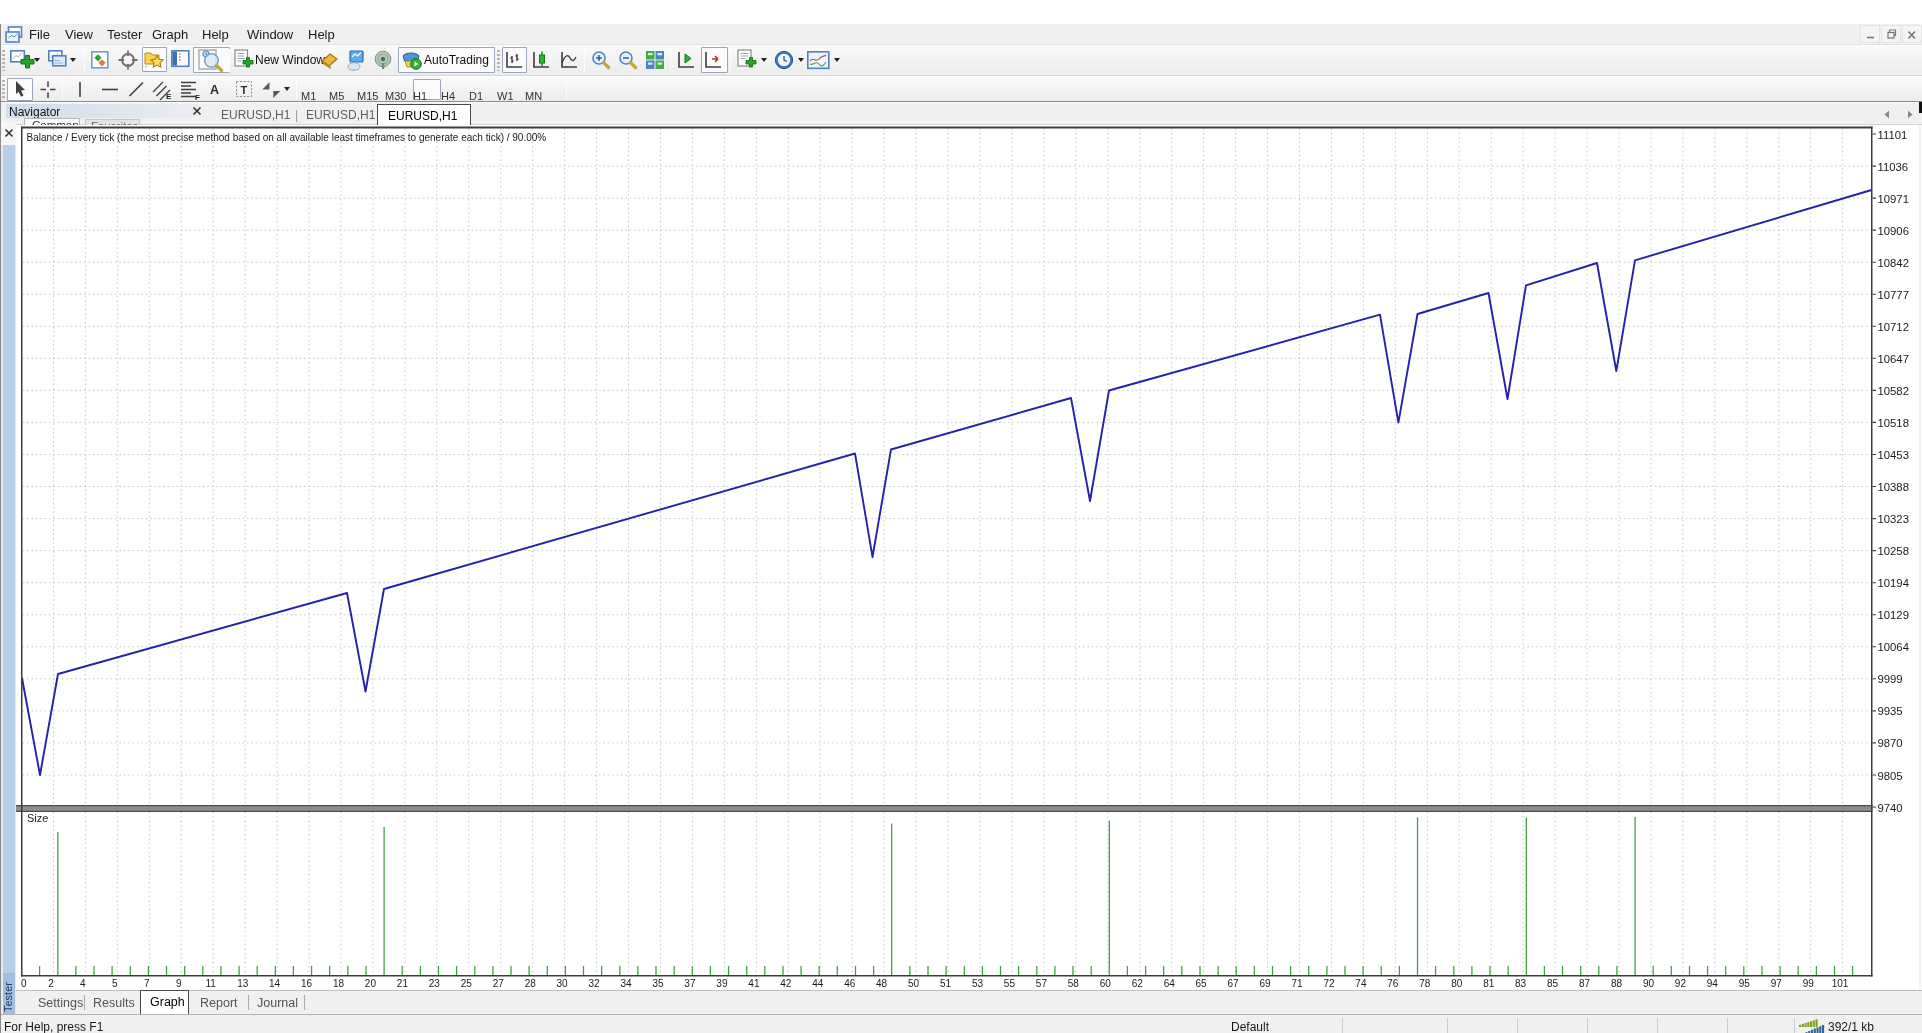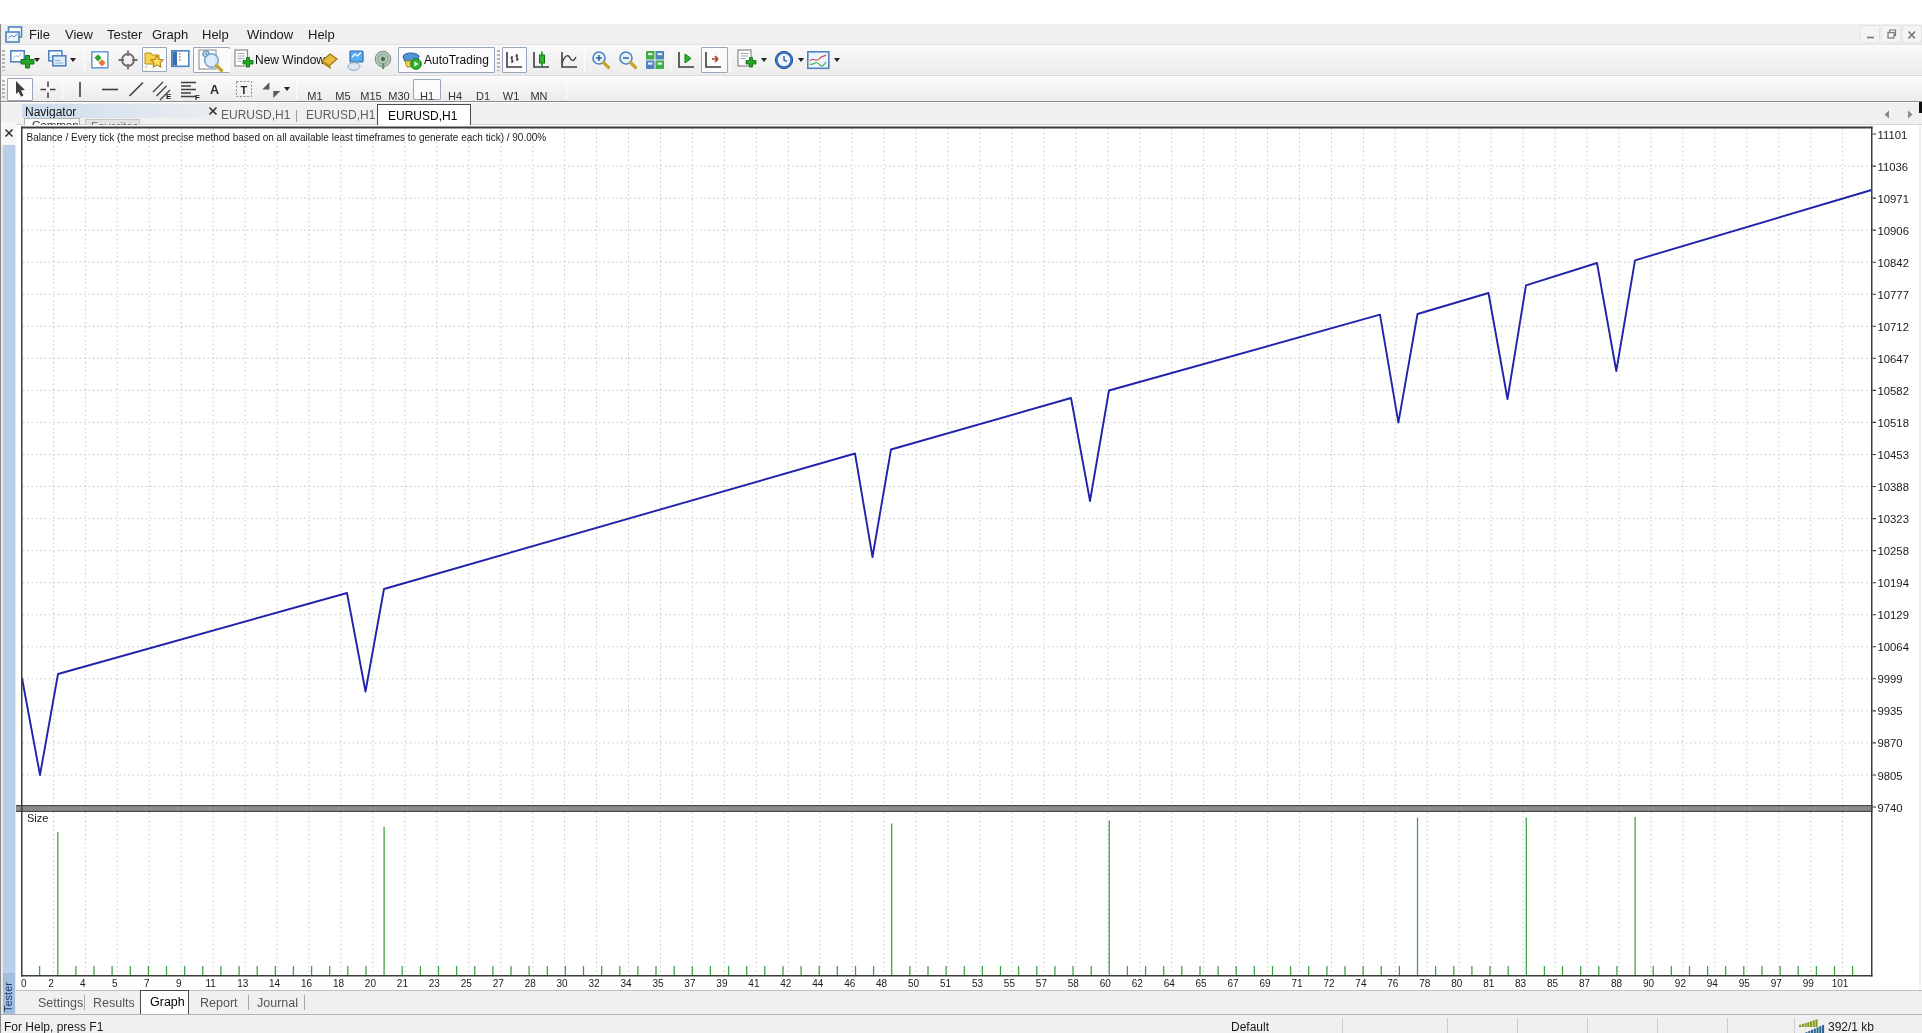--- a/index.html
+++ b/index.html
@@ -10,27 +10,27 @@
 #menubar{position:absolute;left:0;top:24px;width:1922px;height:21px;background:#f0f0f0;border-bottom:1px solid #e3e3e3}
 .mitem{position:absolute;top:3px;font-size:13px;color:#1a1a1a}
 .tb{position:absolute;left:0;width:1922px;background:linear-gradient(#fafafa,#ececec)}
 #tb1{top:45px;height:31px;border-bottom:1px solid #d9d9d9}
 #tb2{top:77px;height:25px;border-bottom:1px solid #8a8a8a}
 .grip{position:absolute;width:3px;background-image:repeating-linear-gradient(to bottom,#b5b5b5 0 2px,rgba(0,0,0,0) 2px 4px)}
 .tsep{position:absolute;width:1px;background:#c9c9c9;border-right:1px solid #fdfdfd}
 .pressed{position:absolute;border:1px solid #9aa7b8;background:#fbfbfb;border-radius:1px}
 .ddown{position:absolute;width:0;height:0;border-left:3.5px solid rgba(0,0,0,0);border-right:3.5px solid rgba(0,0,0,0);border-top:4.5px solid #222}
 .tbtxt{position:absolute;font-size:12px;color:#111}
-.tf{position:absolute;top:10px;width:28px;height:19px;font-size:11px;color:#333;text-align:center;line-height:19px}
+.tf{position:absolute;top:10px;width:28px;height:19px;font-size:11px;color:#333;text-align:left;line-height:19px}
 #tabbar{position:absolute;left:0;top:103px;width:1922px;height:22px;background:#f0f0f1;border-bottom:1px solid #d4d4d4}
 .ctab{position:absolute;top:5px;font-size:12px;color:#5f5f5f}
 #acttab{position:absolute;left:377px;top:1px;width:94px;height:21px;background:#fff;border:1.5px solid #4a4a4a;border-bottom:none}
 #acttab span{position:absolute;left:10px;top:4px;font-size:12px;color:#000}
 #nav{position:absolute;left:6px;top:0px;width:193px;height:22px}
-#navcap{position:absolute;left:16px;top:1px;width:193px;height:14px;background:linear-gradient(to right,#cddcee,#ebedf0)}
+#navcap{position:absolute;left:0;top:1px;width:193px;height:14px;background:linear-gradient(to right,#cddcee,#ebedf0)}
 #navcap span{position:absolute;left:3px;top:1px;font-size:12px;color:#111}
 #sidebar{position:absolute;left:0;top:122px;width:16px;height:892px;background:#e9e9e9}
 #sidebar .blue{position:absolute;left:3px;top:23px;width:12px;height:830px;background:#b9cee9}
 #sidebar .tstr{position:absolute;left:3px;top:851px;width:12px;height:41px;background:#a3bddf}
 #tester-x{position:absolute;left:1px;top:0px;width:15px;height:23px;background:#f6f6f6}
 .xg{stroke:#333;stroke-width:1.6}
 #btabs{position:absolute;left:16px;top:990px;width:1906px;height:24px;background:#f0f0f0;border-top:1px solid #c0c0c0}
 .btab{position:absolute;top:5px;font-size:12.5px;color:#555}
 .bsep{position:absolute;top:4px;width:1px;height:15px;background:#a8a8a8}
 #gtab{position:absolute;left:124px;top:-1px;width:49px;height:24px;background:#fff;border:1.5px solid #4a4a4a;border-bottom:none}

